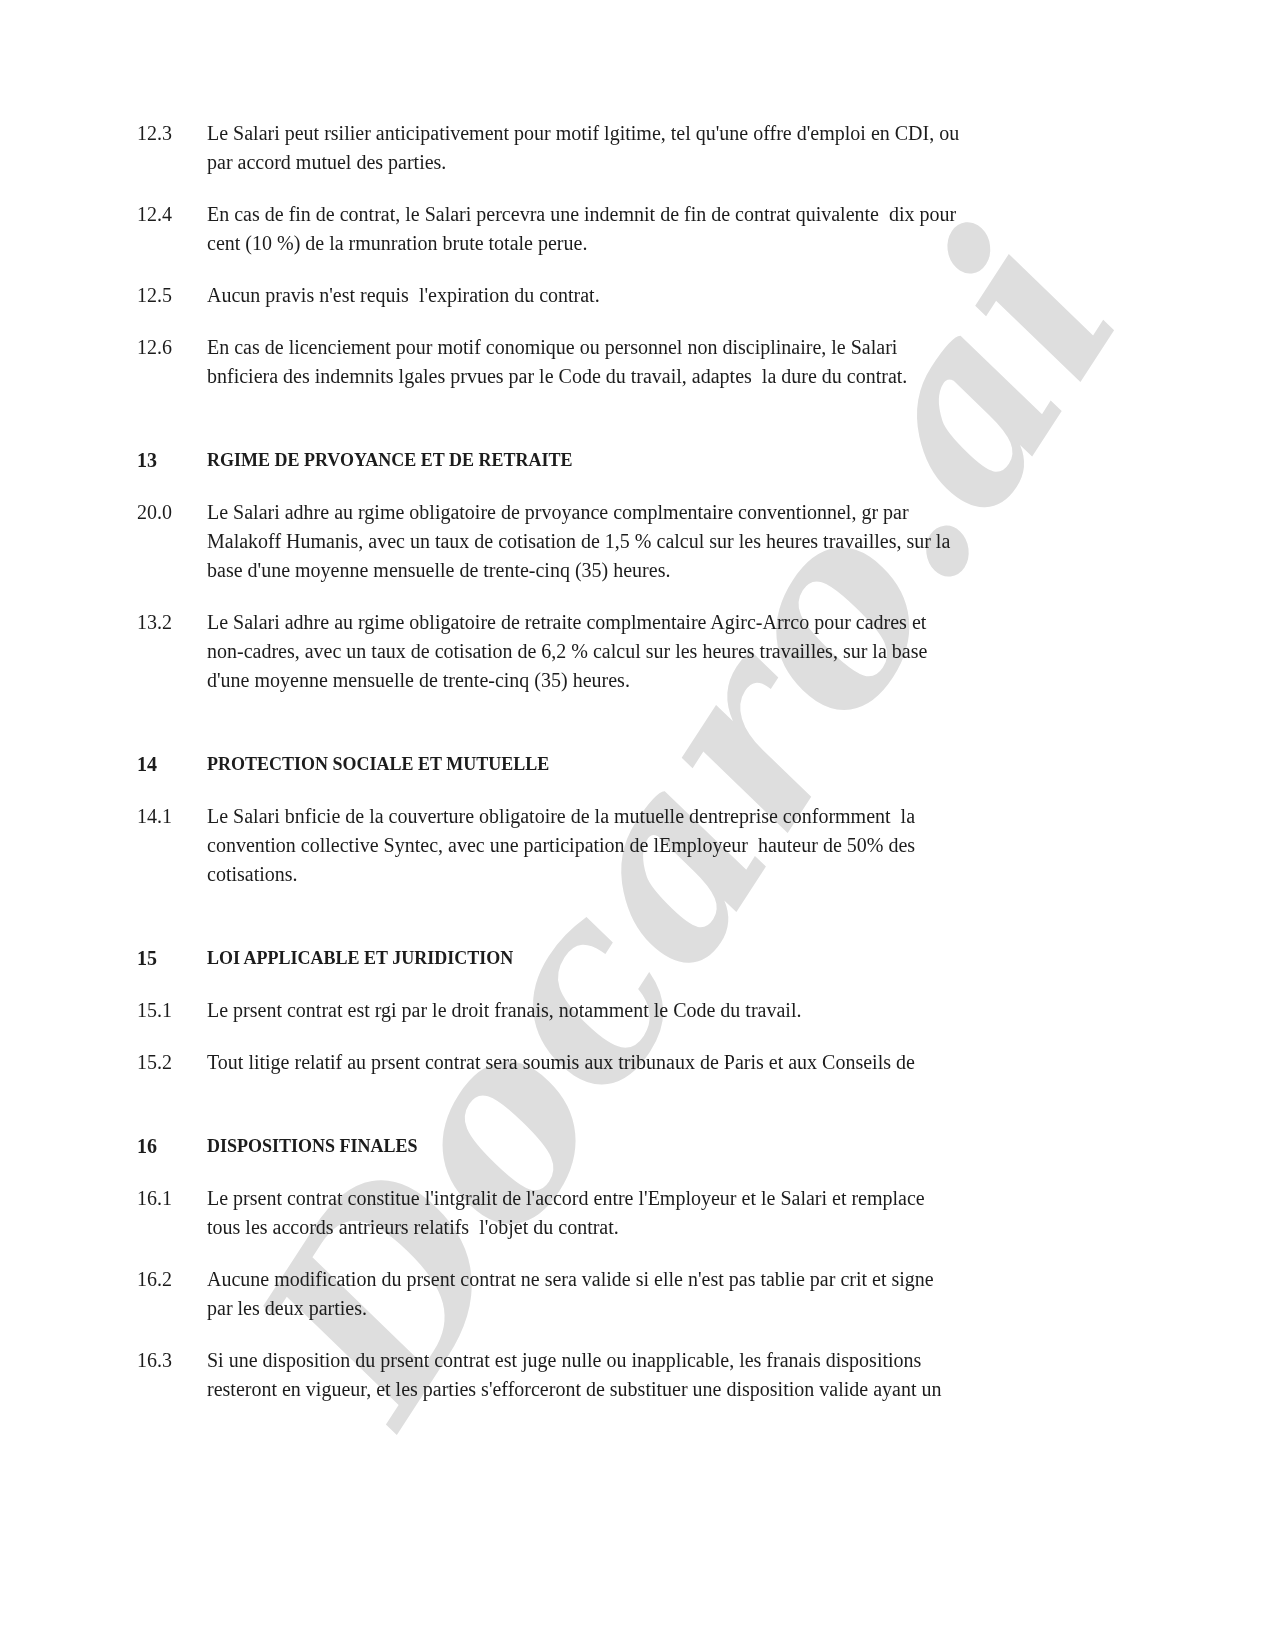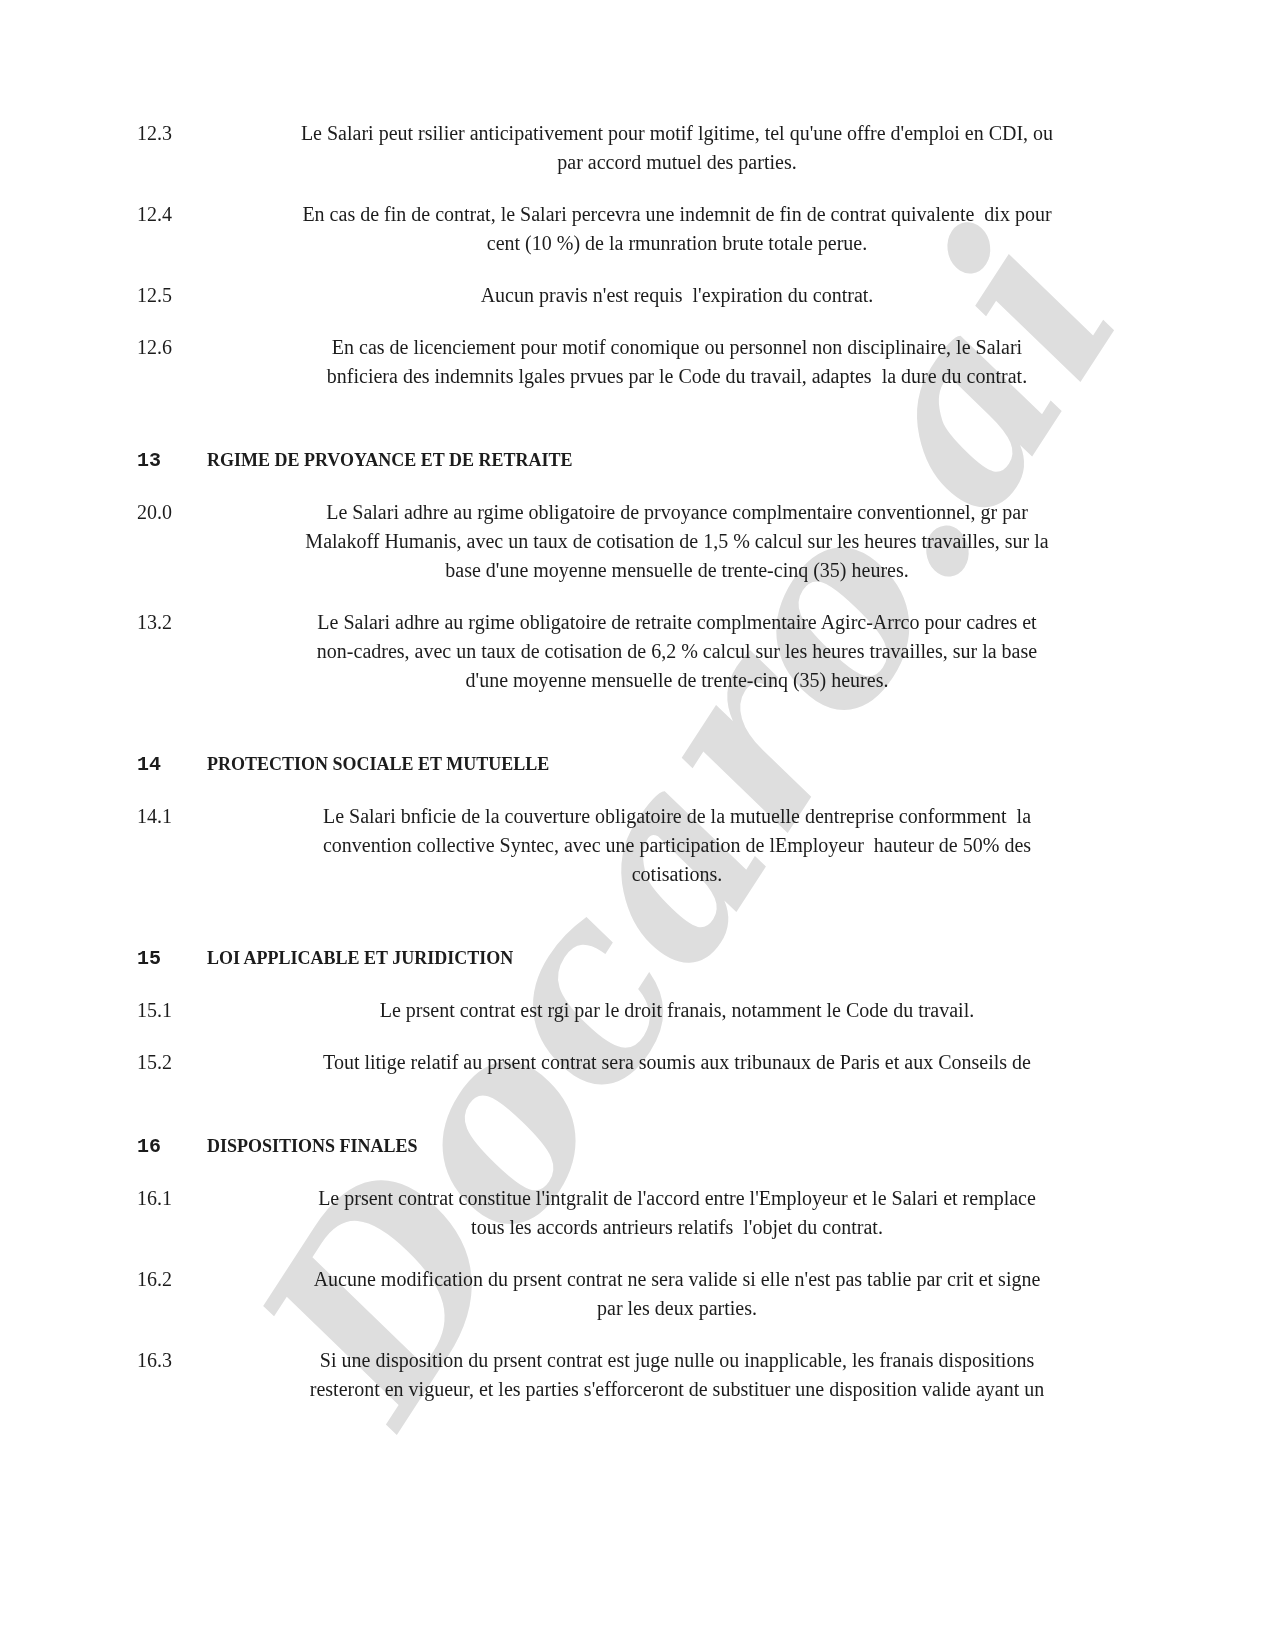--- a/index.html
+++ b/index.html
@@ -39,27 +39,27 @@
     font-size: 20px;
     line-height: 29px;
   }
   .block { display: flex; margin: 0 0 23px 0; }
   .block.heading { margin-top: 55px; }
   .num {
     flex: none;
     width: 48px;
     white-space: pre;
   }
-  .heading .num { font-weight: bold; font-family: Liberation Mono, monospace; }
+  .heading .num { font-weight: bold; }
   .body-col {
     flex: none;
     margin-left: 22px;
     width: 940px;
   }
-  .line { white-space: pre-wrap; text-align: center; }
+  .line { white-space: pre-wrap; }
   .section-title {
     font-weight: bold;
     font-size: 18px;
     white-space: pre-wrap;
   }
 </style>
 </head>
 <body>
 
 <div class="page">

